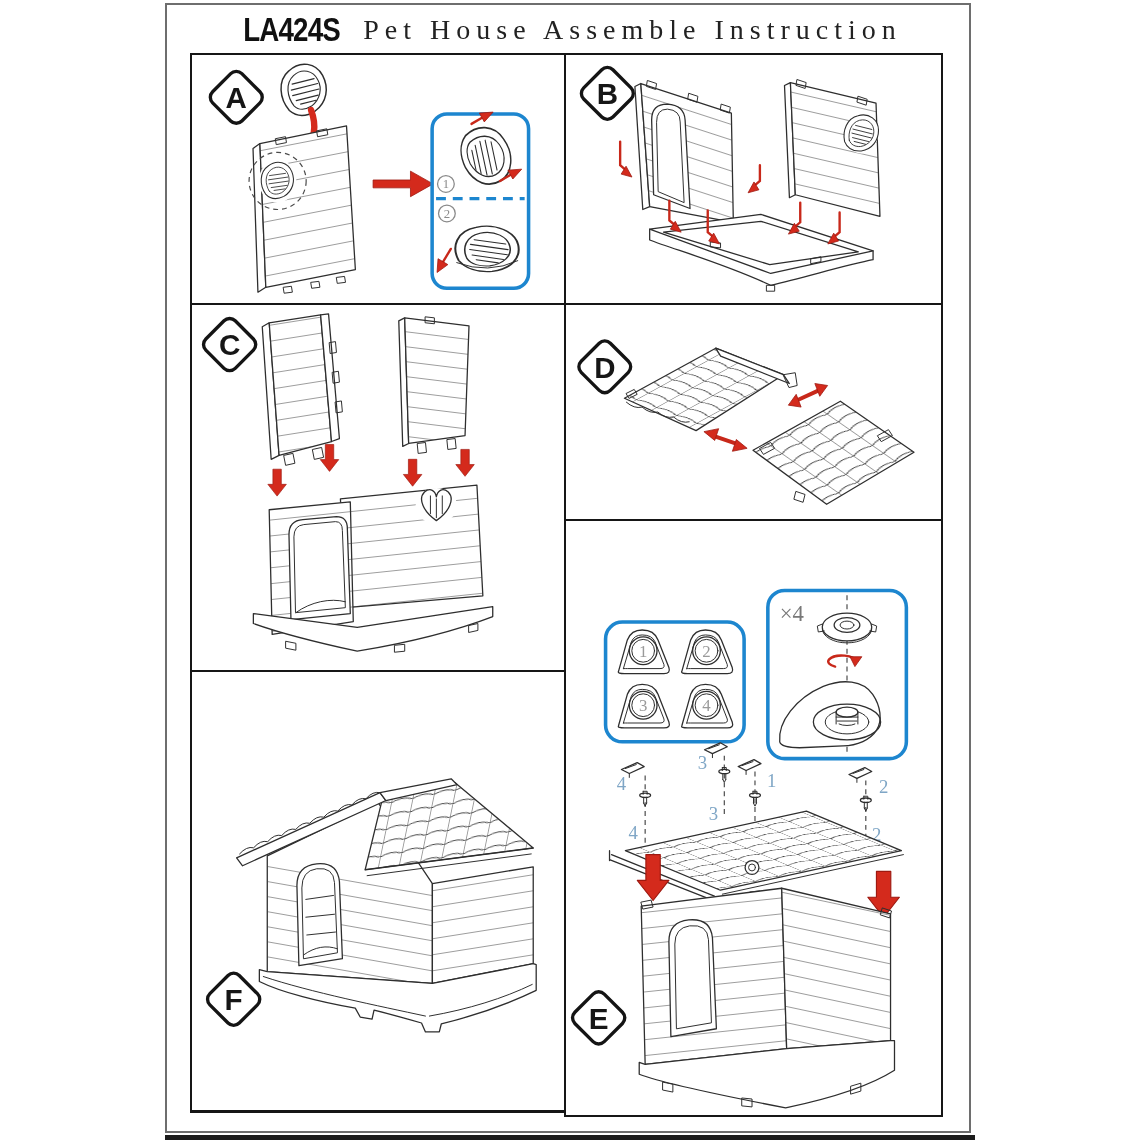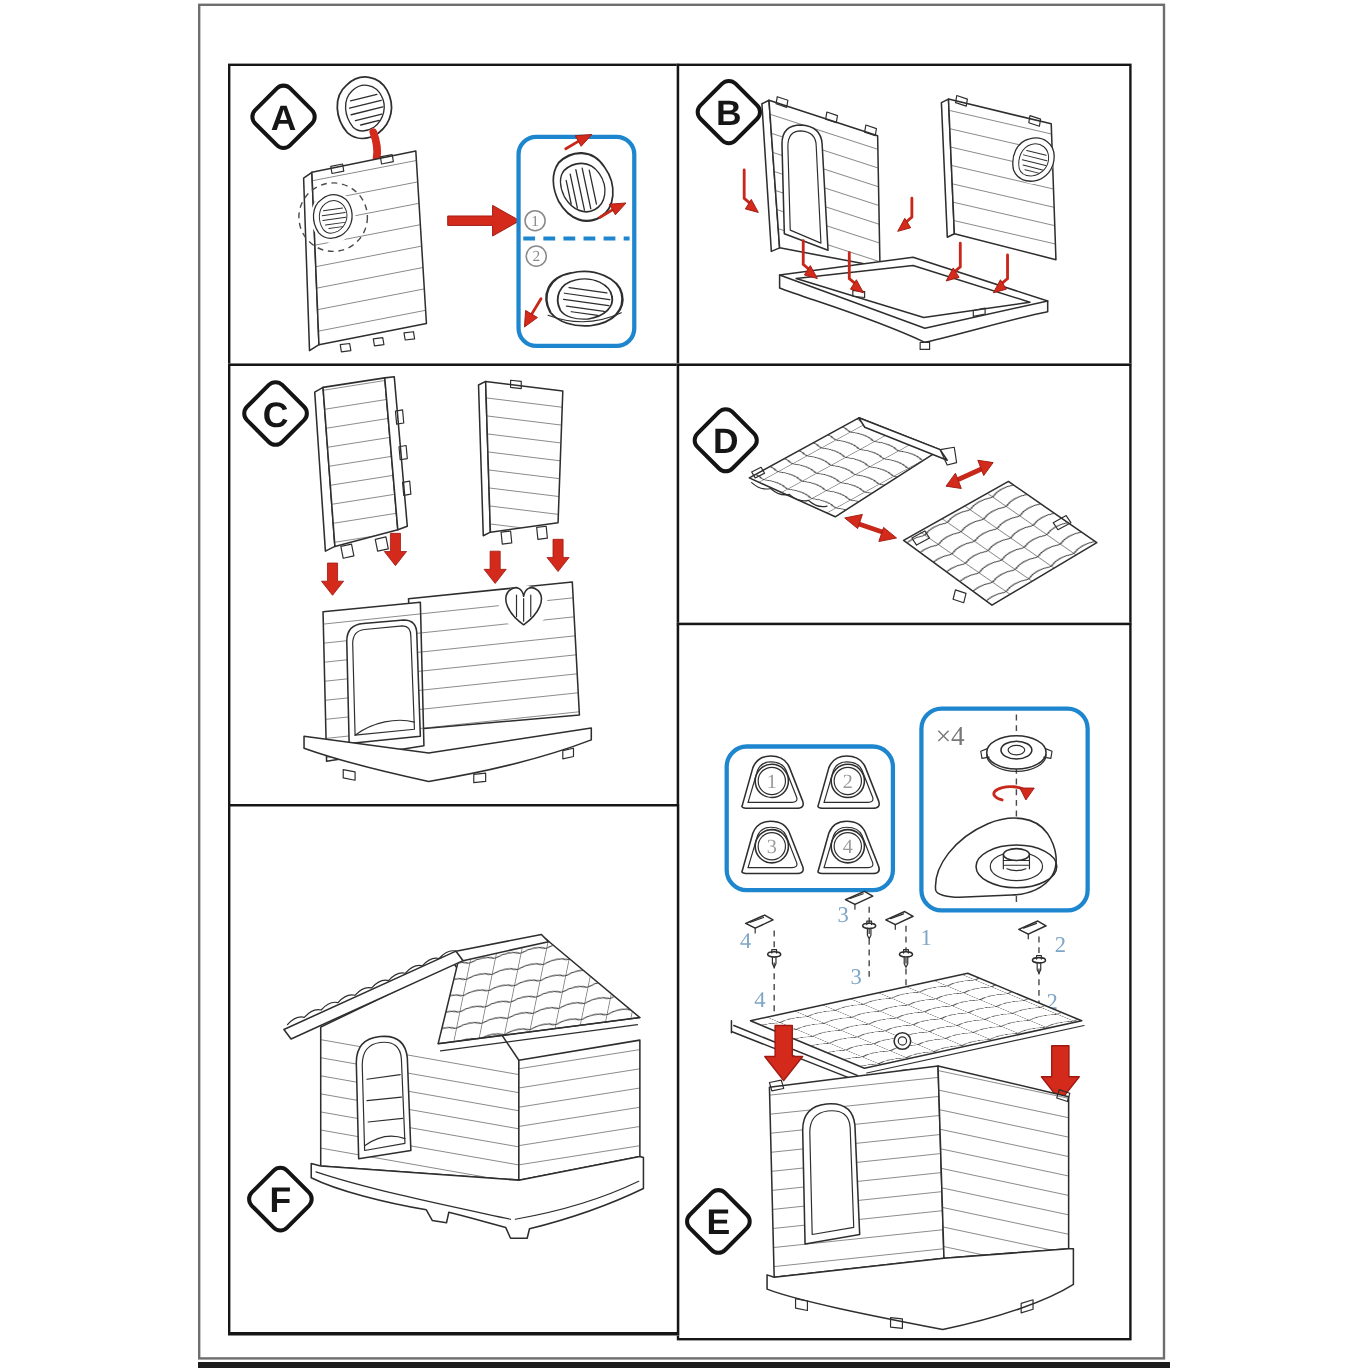--- a/index.html
+++ b/index.html
@@ -110,20 +110,24 @@
         </pattern>
       <pattern id="tile_f" width="22" height="14" patternUnits="userSpaceOnUse" patternTransform="matrix(0.982,-0.19,-0.2,0.98,0,0)">
           <path class="pt" d="M0,14 Q11,9 22,14"></path>
           <path class="pt" d="M0,0 V14"></path>
         </pattern>
     </defs>
   </svg>
 
   <div class="outer-frame"></div>
 
+  <div class="title-row">
+    <span class="title-model">LA424S</span>
+    <span class="title-text">Pet House Assemble Instruction</span>
+  </div>
 
   <section class="panel panel-a">
     <svg viewBox="0 0 376 252">
       <g>
         <use href="#badge" transform="translate(44,43)"></use>
         <text class="bletter" x="44" y="54">A</text>
       </g>
       <g>
         <use href="#vent" transform="translate(113,36) rotate(-14) scale(1.15)"></use>
       </g>

